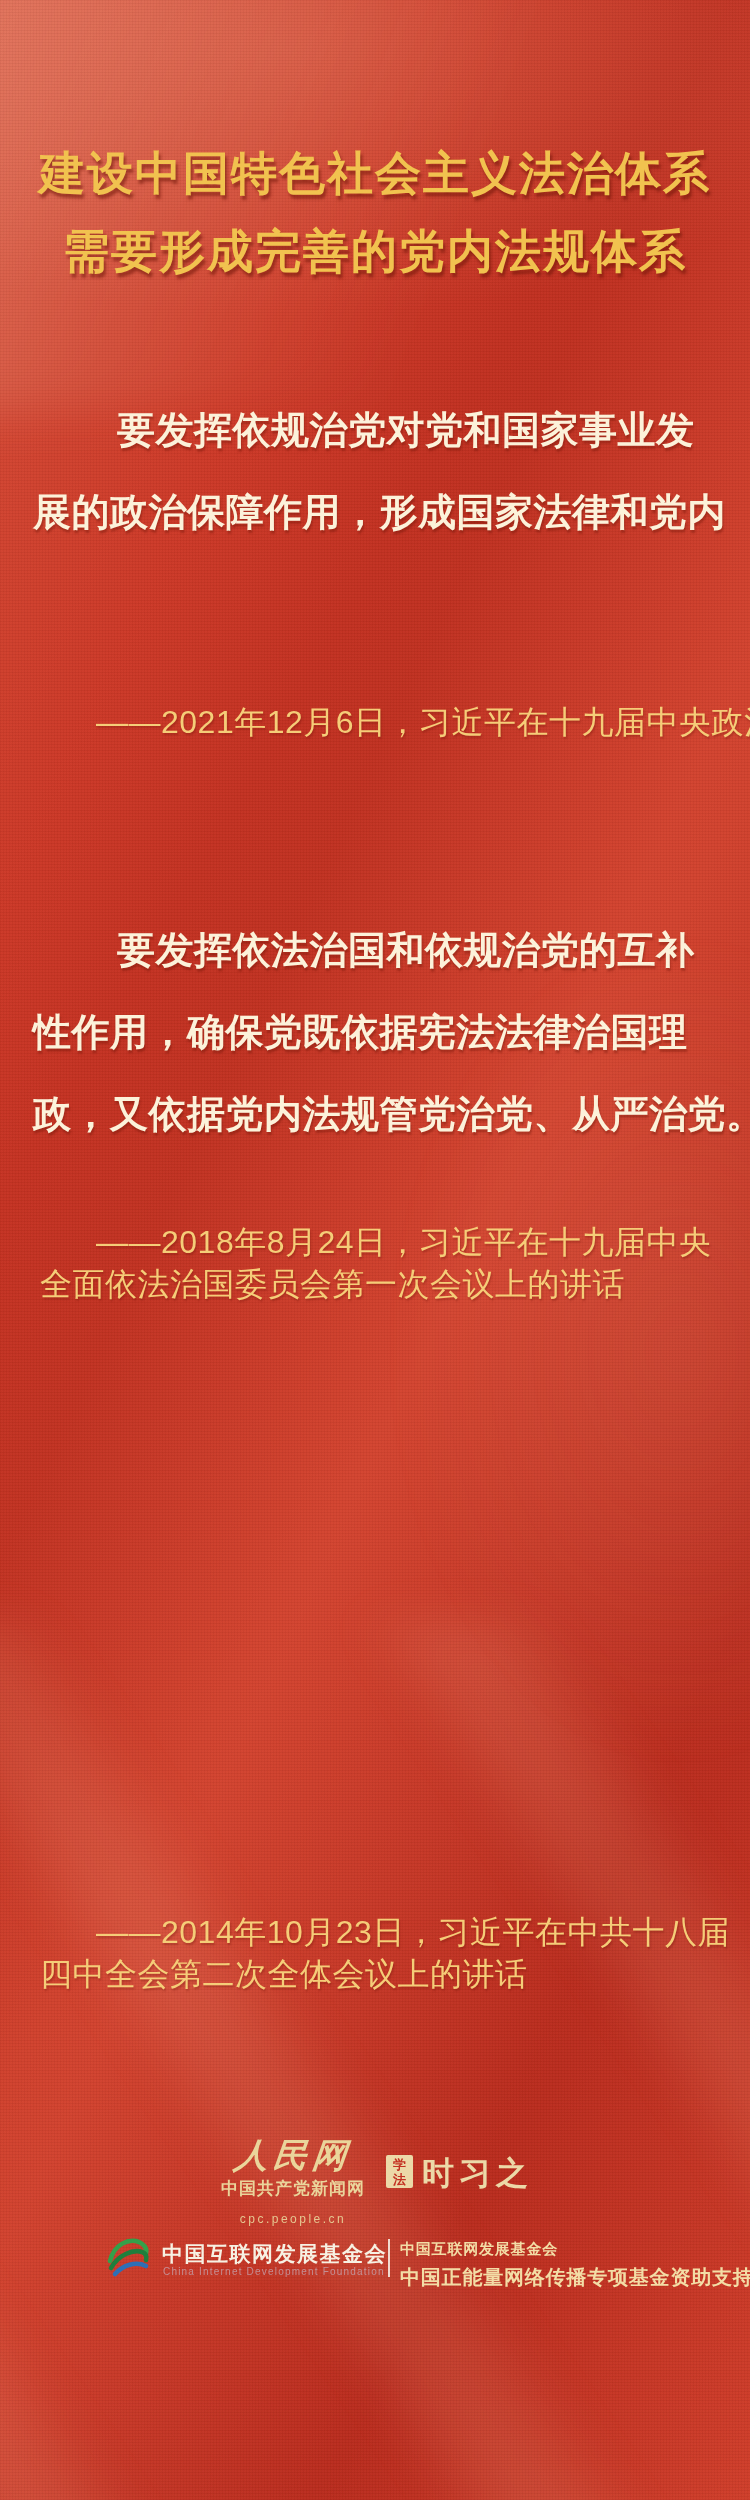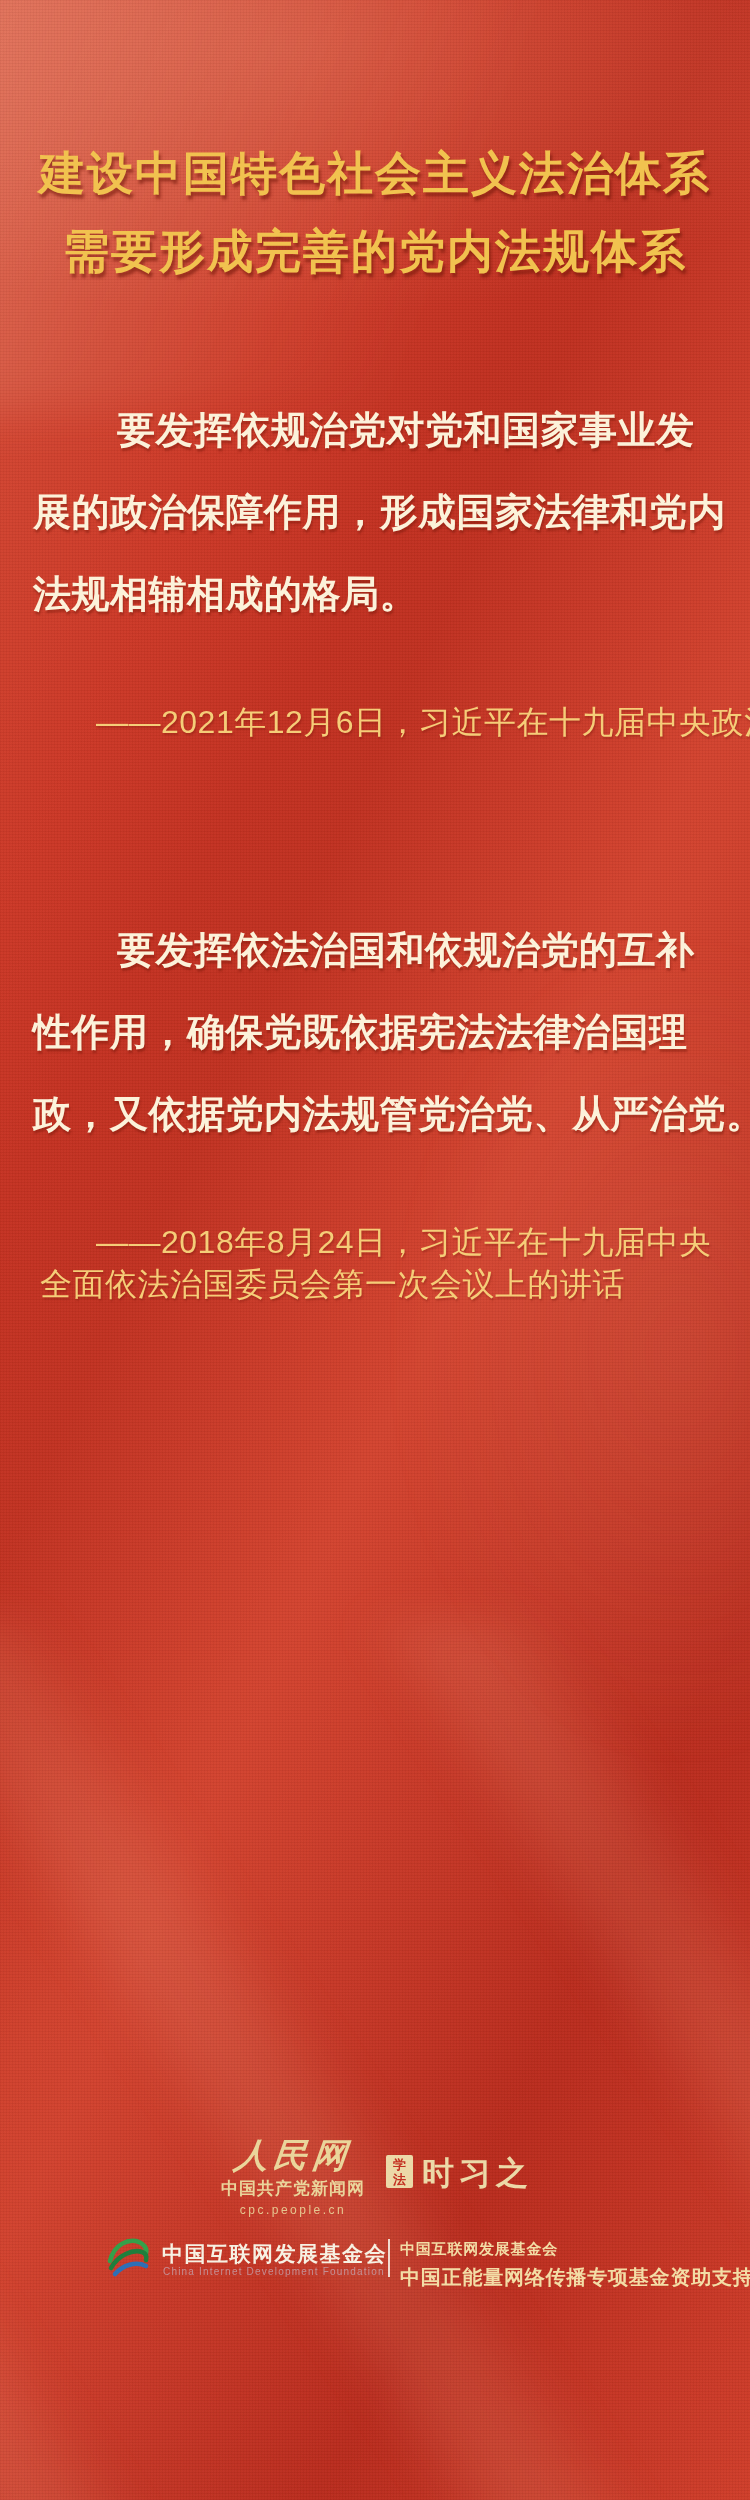--- a/index.html
+++ b/index.html
@@ -70,21 +70,21 @@
   .q2 { top: 909px; } .a2 { top: 1221px; }
   .q3 { top: 1433px; } .a3 { top: 1911px; }
 
   
   .people-logo { position: absolute; top: 2136px; left: 218px; width: 150px; text-align: center; color: #ead59b; }
   .people-name {
     font-size: 34px; font-weight: bold; font-style: italic; letter-spacing: 5px;
     transform: skewX(-6deg); line-height: 38px;
   }
   .people-sub { font-size: 17px; font-weight: bold; letter-spacing: 1px; margin-top: 3px; white-space: nowrap; }
-  .people-url { font-size: 12px; letter-spacing: 2.5px; margin-top: 3px; opacity: 0.9; }
+  .people-url { font-size: 12px; letter-spacing: 2.5px; margin-top: 12px; opacity: 0.9; }
 
   .xuexi { position: absolute; top: 2155px; left: 386px; display: flex; align-items: flex-start; }
   .xuefa-box {
     width: 27px; height: 33px; background: #ecd9a8; border-radius: 2px;
     color: #c33122; font-size: 13px; font-weight: bold; line-height: 15px;
     text-align: center; padding-top: 2px; box-sizing: border-box;
   }
   .shixizhi {
     margin-left: 9px; font-size: 32px; font-weight: bold; 
     letter-spacing: 5px; color: #ecd9a8; line-height: 36px; white-space: nowrap;
@@ -115,36 +115,39 @@
   <div class="vignette"></div>
 
   <header class="title-block">
     <div class="title-line">建设中国特色社会主义法治体系</div>
     <div class="title-line">需要形成完善的党内法规体系</div>
   </header>
 
   <section class="quote q1">
     <div class="q-line q-indent">要发挥依规治党对党和国家事业发</div>
     <div class="q-line">展的政治保障作用，形成国家法律和党内</div>
-    <div class="q-line">法规相辅相成的格局。</div>
   </section>
   <section class="attr a1">
     <div class="attr-line attr-indent">——2021年12月6日，习近平在十九届中央政治局</div>
   </section>
 
   <section class="quote q2">
     <div class="q-line q-indent">要发挥依法治国和依规治党的互补</div>
     <div class="q-line">性作用，确保党既依据宪法法律治国理</div>
     <div class="q-line">政，又依据党内法规管党治党、从严治党。</div>
   </section>
   <section class="attr a2">
     <div class="attr-line attr-indent">——2018年8月24日，习近平在十九届中央</div>
     <div class="attr-line">全面依法治国委员会第一次会议上的讲话</div>
   </section>
 
+  <section class="attr a3">
+    <div class="attr-line attr-indent">——2014年10月23日，习近平在中共十八届</div>
+    <div class="attr-line">四中全会第二次全体会议上的讲话</div>
+  </section>
 
   <footer>
     <div class="people-logo">
       <div class="people-name">人民网</div>
       <div class="people-sub">中国共产党新闻网</div>
       <div class="people-url">cpc.people.cn</div>
     </div>
 
     <div class="xuexi">
       <div class="xuefa-box">

